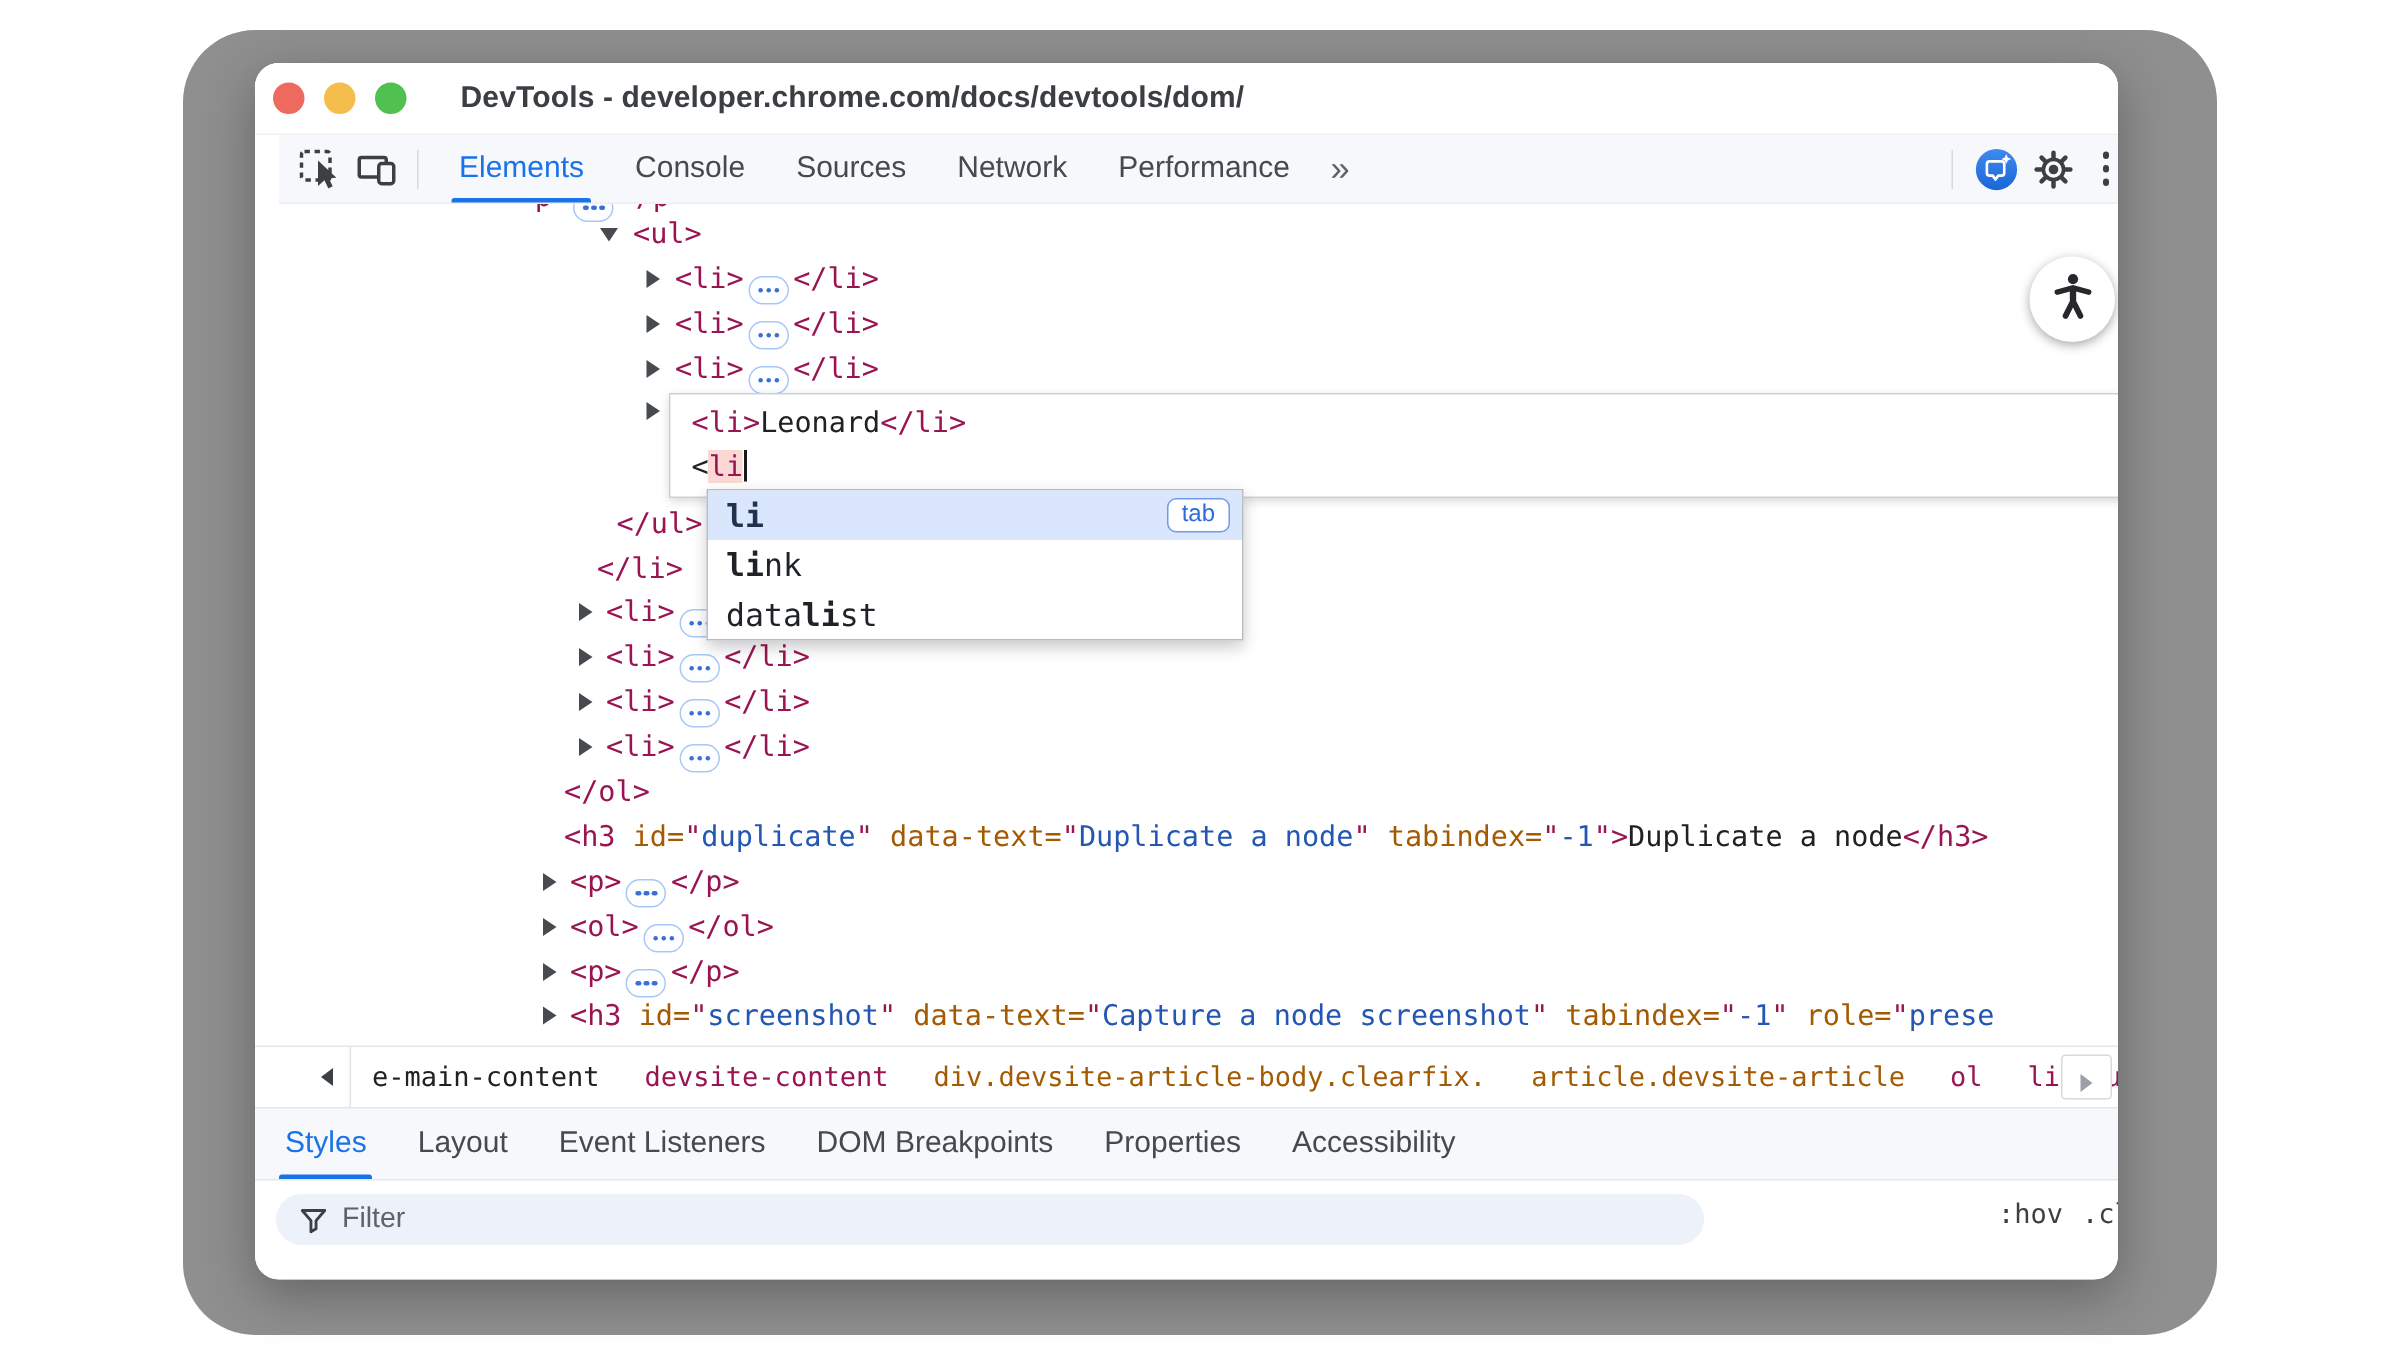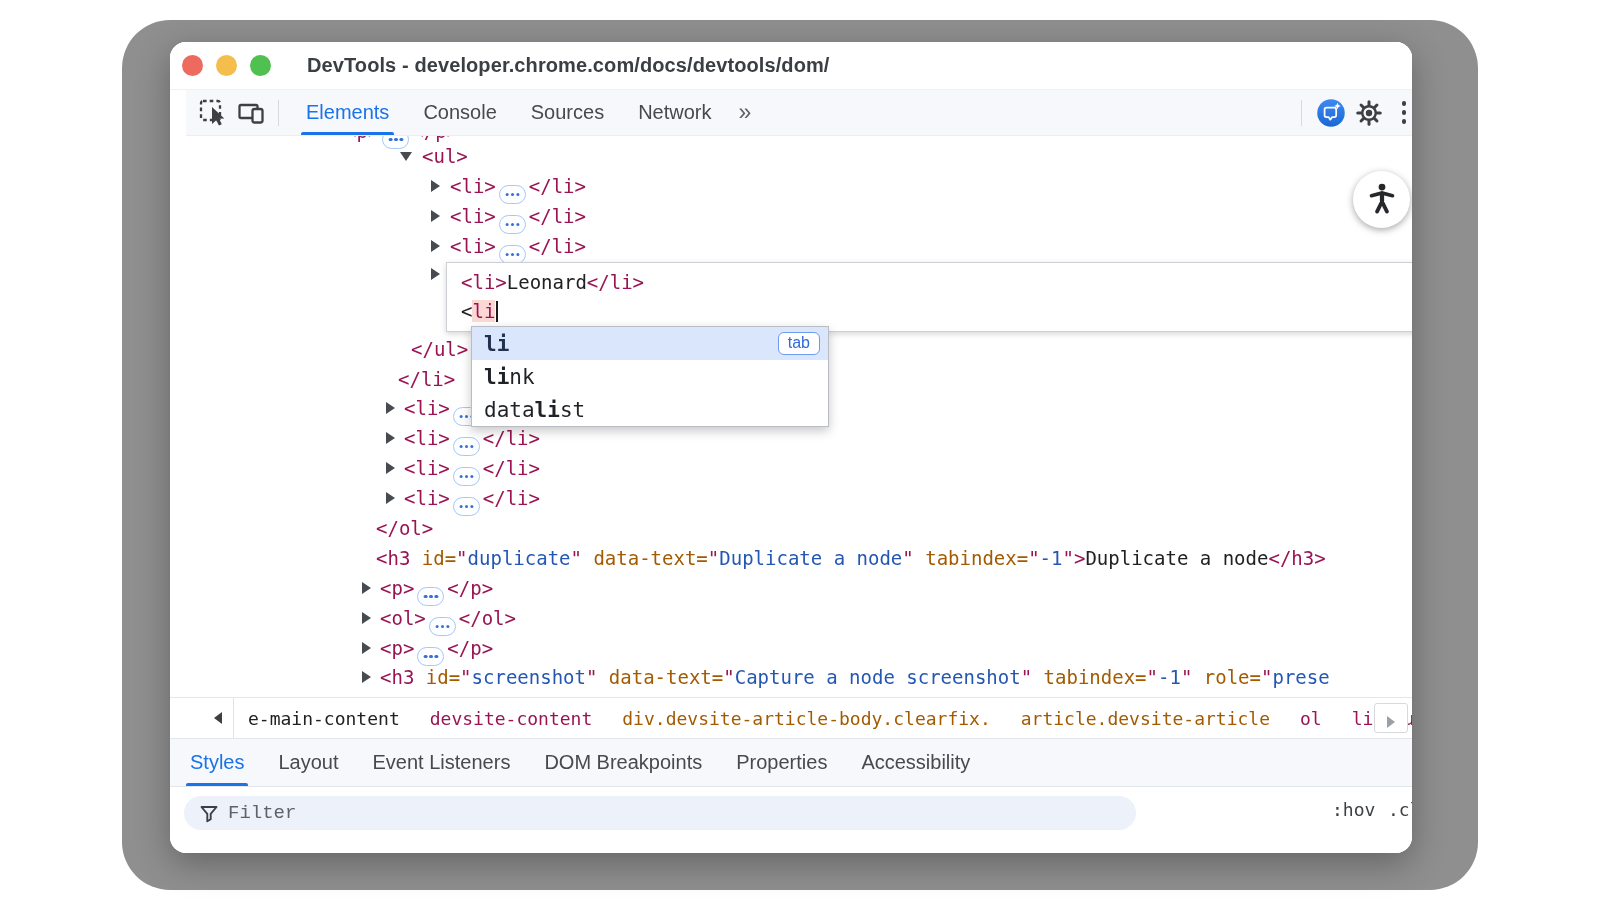--- a/index.html
+++ b/index.html
@@ -89,21 +89,21 @@
       font-size:20px;color:#464a4e;cursor:pointer;white-space:nowrap;}
   .styletab.sel{color:var(--accent);}
   .styletab.sel::after{content:"";position:absolute;left:13px;right:13px;bottom:0;height:3px;
       background:var(--accent);border-radius:2px 2px 0 0;}
   
   .filterrow{position:absolute;left:0;top:744px;width:100%;height:67px;background:#fff;
       border-top:1px solid var(--border);z-index:10;}
   .filter-wrap{position:absolute;left:14px;top:9px;width:952px;height:34px;}
   .filter-input{width:100%;height:100%;border:none;outline:none;background:#edf1fa;
       border-radius:17px;padding:0 16px 0 44px;font-size:19px;color:#737373;
-      font-family:Liberation Mono, monospace;}
+      font-family:Liberation Sans, sans-serif;}
   .filter-input::placeholder{color:#5f6368;opacity:1;}
   .funnel{position:absolute;left:14px;top:7px;pointer-events:none;}
   .sp-toggle{position:absolute;top:12px;font-family:"DejaVu Sans Mono",monospace;font-size:18px;
       color:#3c4043;cursor:pointer;}
 </style>
 </head>
 <body>
 
 <div class="stage">
   <div class="gray-frame"></div>
@@ -186,20 +186,21 @@
           <rect x="3.5" y="7" width="18" height="13" rx="1.5" fill="none" stroke="#3c4043" stroke-width="2.3"></rect>
           <rect x="16.5" y="11" width="10" height="13.5" rx="2" fill="#f6f8fc" stroke="#3c4043" stroke-width="2.3"></rect>
         </svg>
       </div>
       <div class="vdivider"></div>
       <div class="top-tabs" id="top-tabs">
           <div class="top-tab sel">Elements</div>
           <div class="top-tab">Console</div>
           <div class="top-tab">Sources</div>
           <div class="top-tab">Network</div>
+          <div class="top-tab">Performance</div>
         </div>
       <div class="more-tabs">»</div>
 
       <div class="tb-right">
         <div class="vdivider"></div>
         <div class="tb-icon" style="margin-left:4px;">
           <svg width="36" height="36" viewBox="0 0 36 36">
             <defs>
               <linearGradient id="bg" x1="0" y1="0" x2="0" y2="1">
                 <stop offset="0" stop-color="#3f8af0"></stop>

